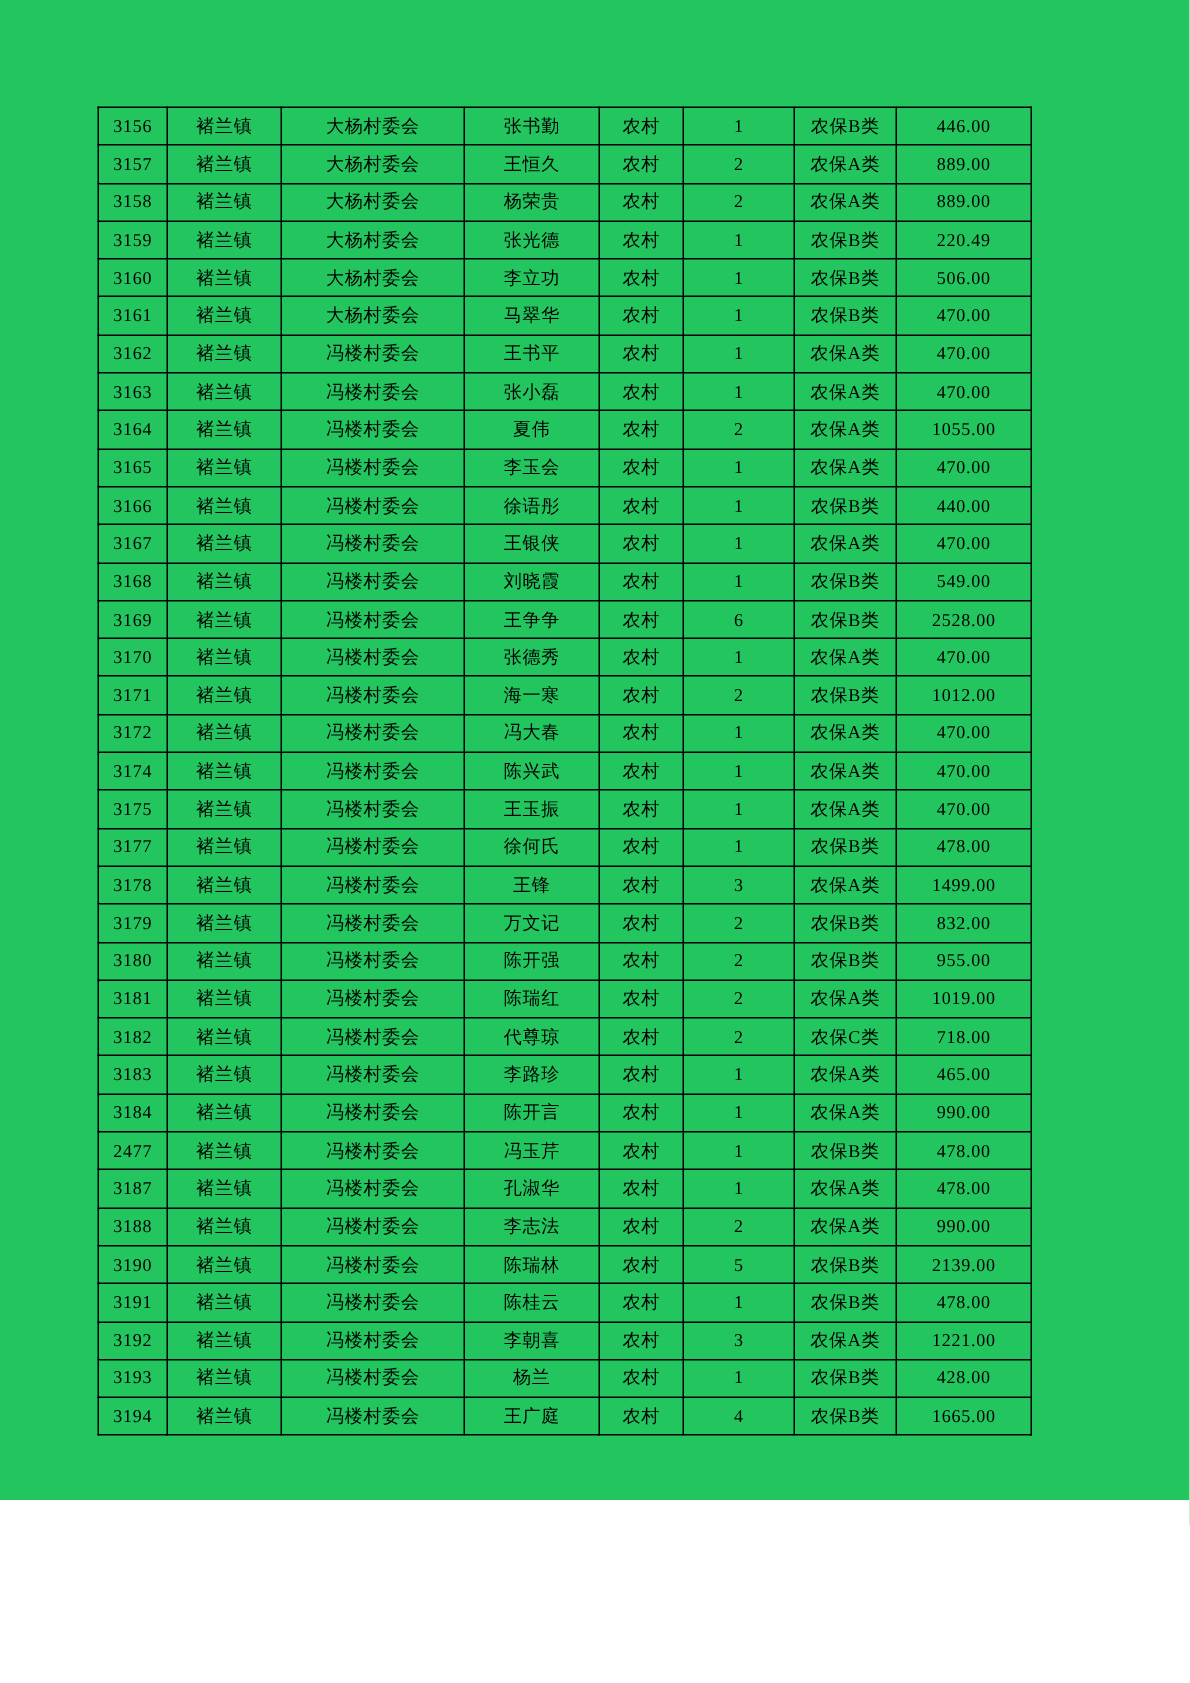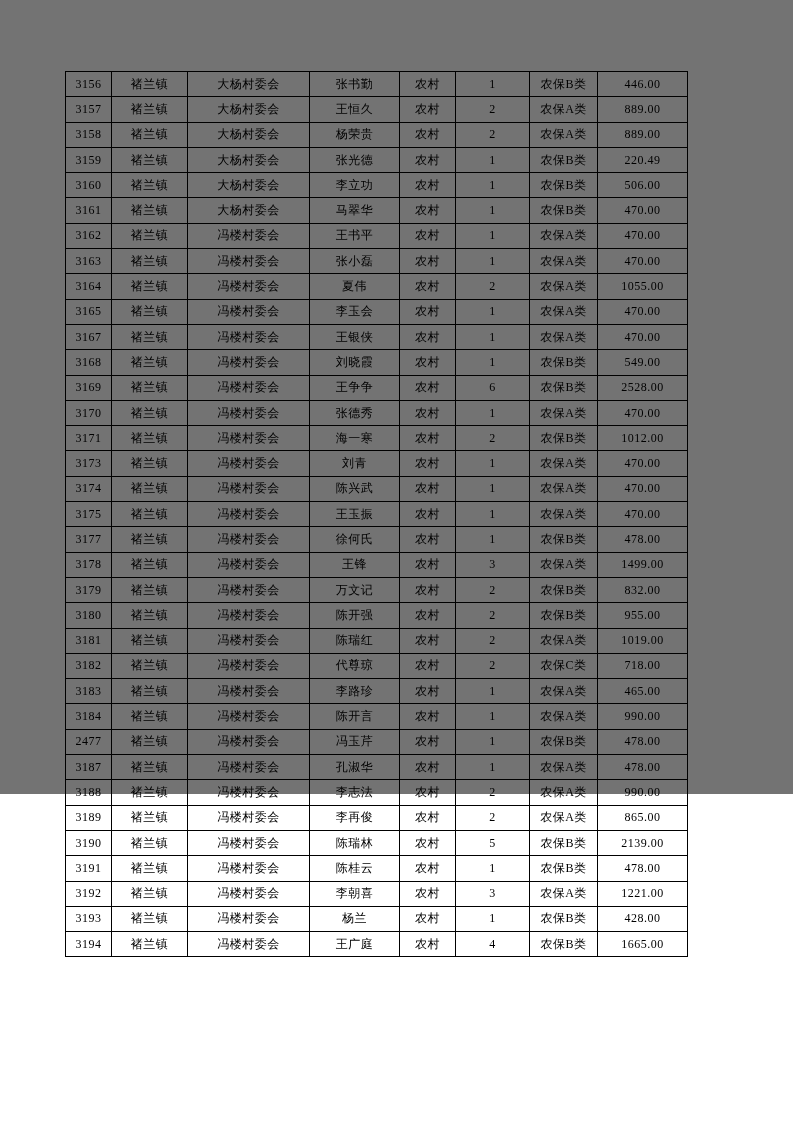--- a/index.html
+++ b/index.html
@@ -12,22 +12,22 @@
     height: 1122px;
     position: relative;
     font-family: "Liberation Serif", "DejaVu Serif", serif;
     color: #000000;
   }
   .page {
     position: absolute;
     left: 0;
     top: 0;
     width: 793px;
-    height: 794px;
-    background: #737373;
+    height: 1000px;
+    background: #22c55e;
   }
   table.roster {
     position: absolute;
     left: 65px;
     top: 71px;
     border-collapse: collapse;
     table-layout: fixed;
     font-size: 12px;
   }
   table.roster td {
@@ -160,20 +160,30 @@
           <td>3165</td>
           <td>褚兰镇</td>
           <td>冯楼村委会</td>
           <td>李玉会</td>
           <td>农村</td>
           <td>1</td>
           <td>农保A类</td>
           <td class="amount">470.00</td>
         </tr>
         <tr>
+          <td>3166</td>
+          <td>褚兰镇</td>
+          <td>冯楼村委会</td>
+          <td>徐语彤</td>
+          <td>农村</td>
+          <td>1</td>
+          <td>农保B类</td>
+          <td class="amount">440.00</td>
+        </tr>
+        <tr>
           <td>3167</td>
           <td>褚兰镇</td>
           <td>冯楼村委会</td>
           <td>王银侠</td>
           <td>农村</td>
           <td>1</td>
           <td>农保A类</td>
           <td class="amount">470.00</td>
         </tr>
         <tr>
@@ -210,24 +220,24 @@
           <td>3171</td>
           <td>褚兰镇</td>
           <td>冯楼村委会</td>
           <td>海一寒</td>
           <td>农村</td>
           <td>2</td>
           <td>农保B类</td>
           <td class="amount">1012.00</td>
         </tr>
         <tr>
-          <td>3173</td>
-          <td>褚兰镇</td>
-          <td>冯楼村委会</td>
-          <td>刘青</td>
+          <td>3172</td>
+          <td>褚兰镇</td>
+          <td>冯楼村委会</td>
+          <td>冯大春</td>
           <td>农村</td>
           <td>1</td>
           <td>农保A类</td>
           <td class="amount">470.00</td>
         </tr>
         <tr>
           <td>3174</td>
           <td>褚兰镇</td>
           <td>冯楼村委会</td>
           <td>陈兴武</td>
@@ -348,30 +358,20 @@
         </tr>
         <tr>
           <td>3188</td>
           <td>褚兰镇</td>
           <td>冯楼村委会</td>
           <td>李志法</td>
           <td>农村</td>
           <td>2</td>
           <td>农保A类</td>
           <td class="amount">990.00</td>
-        </tr>
-        <tr>
-          <td>3189</td>
-          <td>褚兰镇</td>
-          <td>冯楼村委会</td>
-          <td>李再俊</td>
-          <td>农村</td>
-          <td>2</td>
-          <td>农保A类</td>
-          <td class="amount">865.00</td>
         </tr>
         <tr>
           <td>3190</td>
           <td>褚兰镇</td>
           <td>冯楼村委会</td>
           <td>陈瑞林</td>
           <td>农村</td>
           <td>5</td>
           <td>农保B类</td>
           <td class="amount">2139.00</td>

